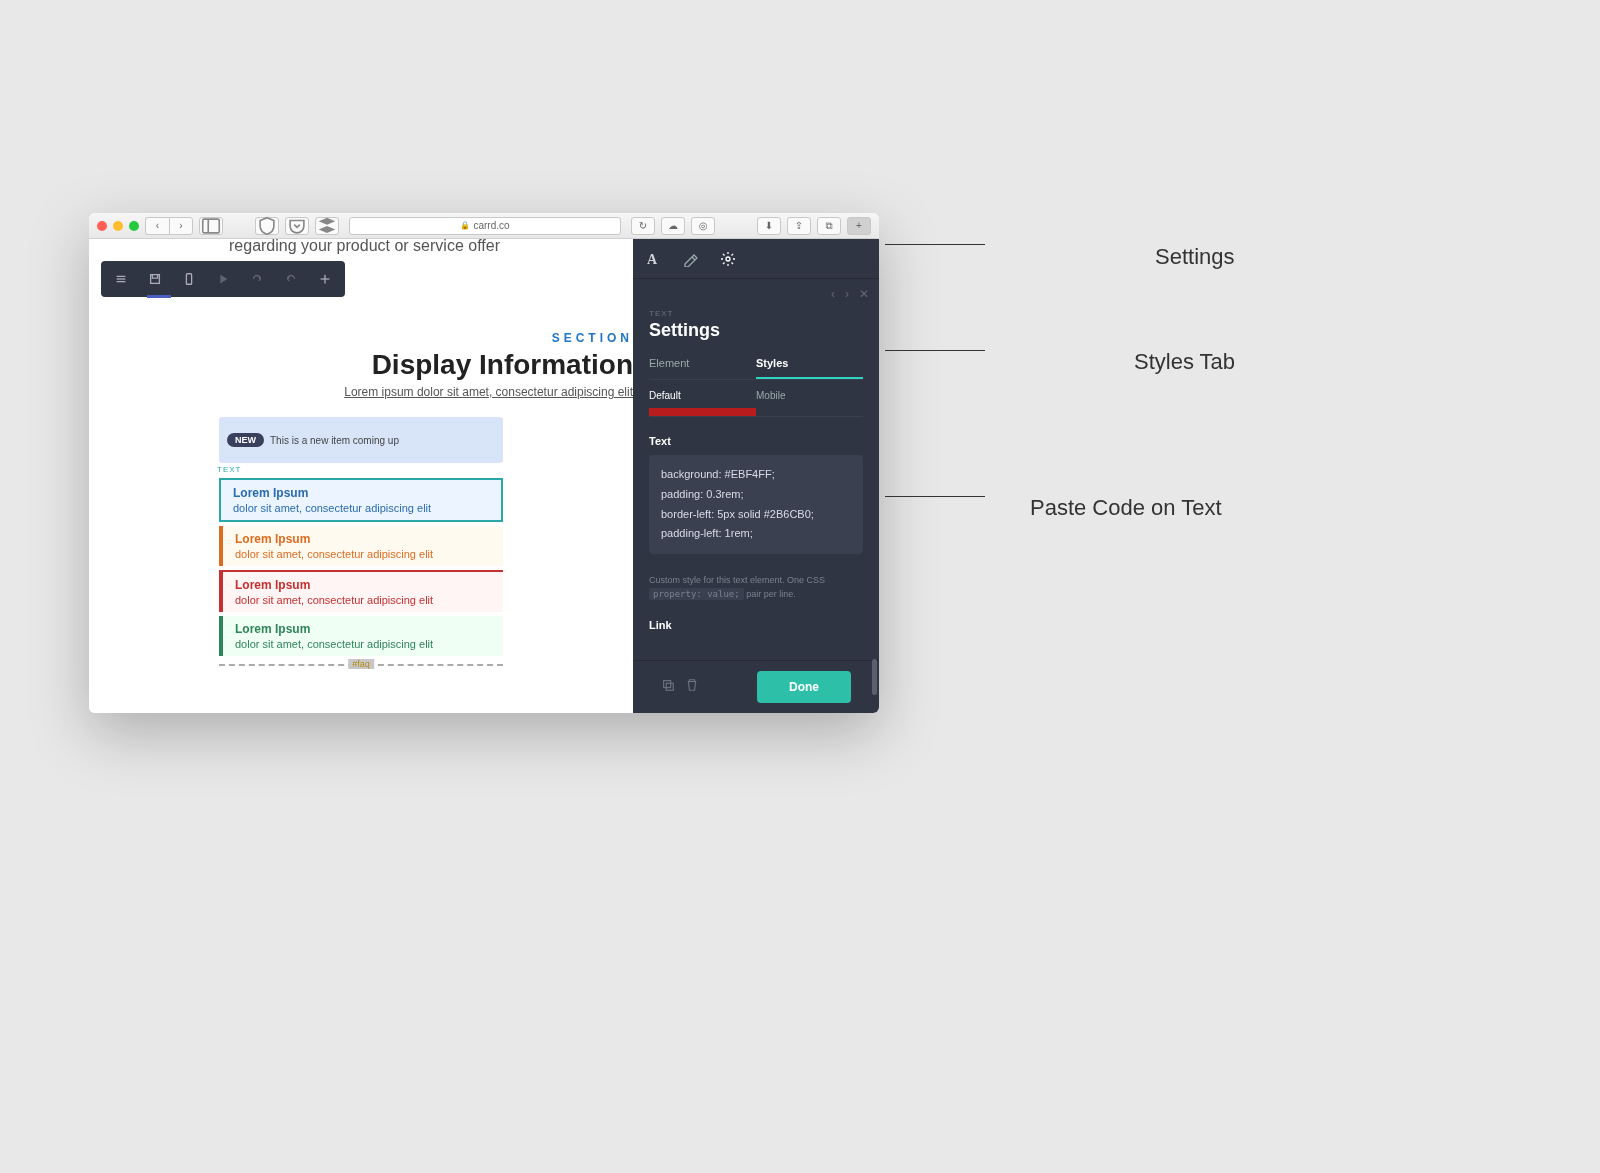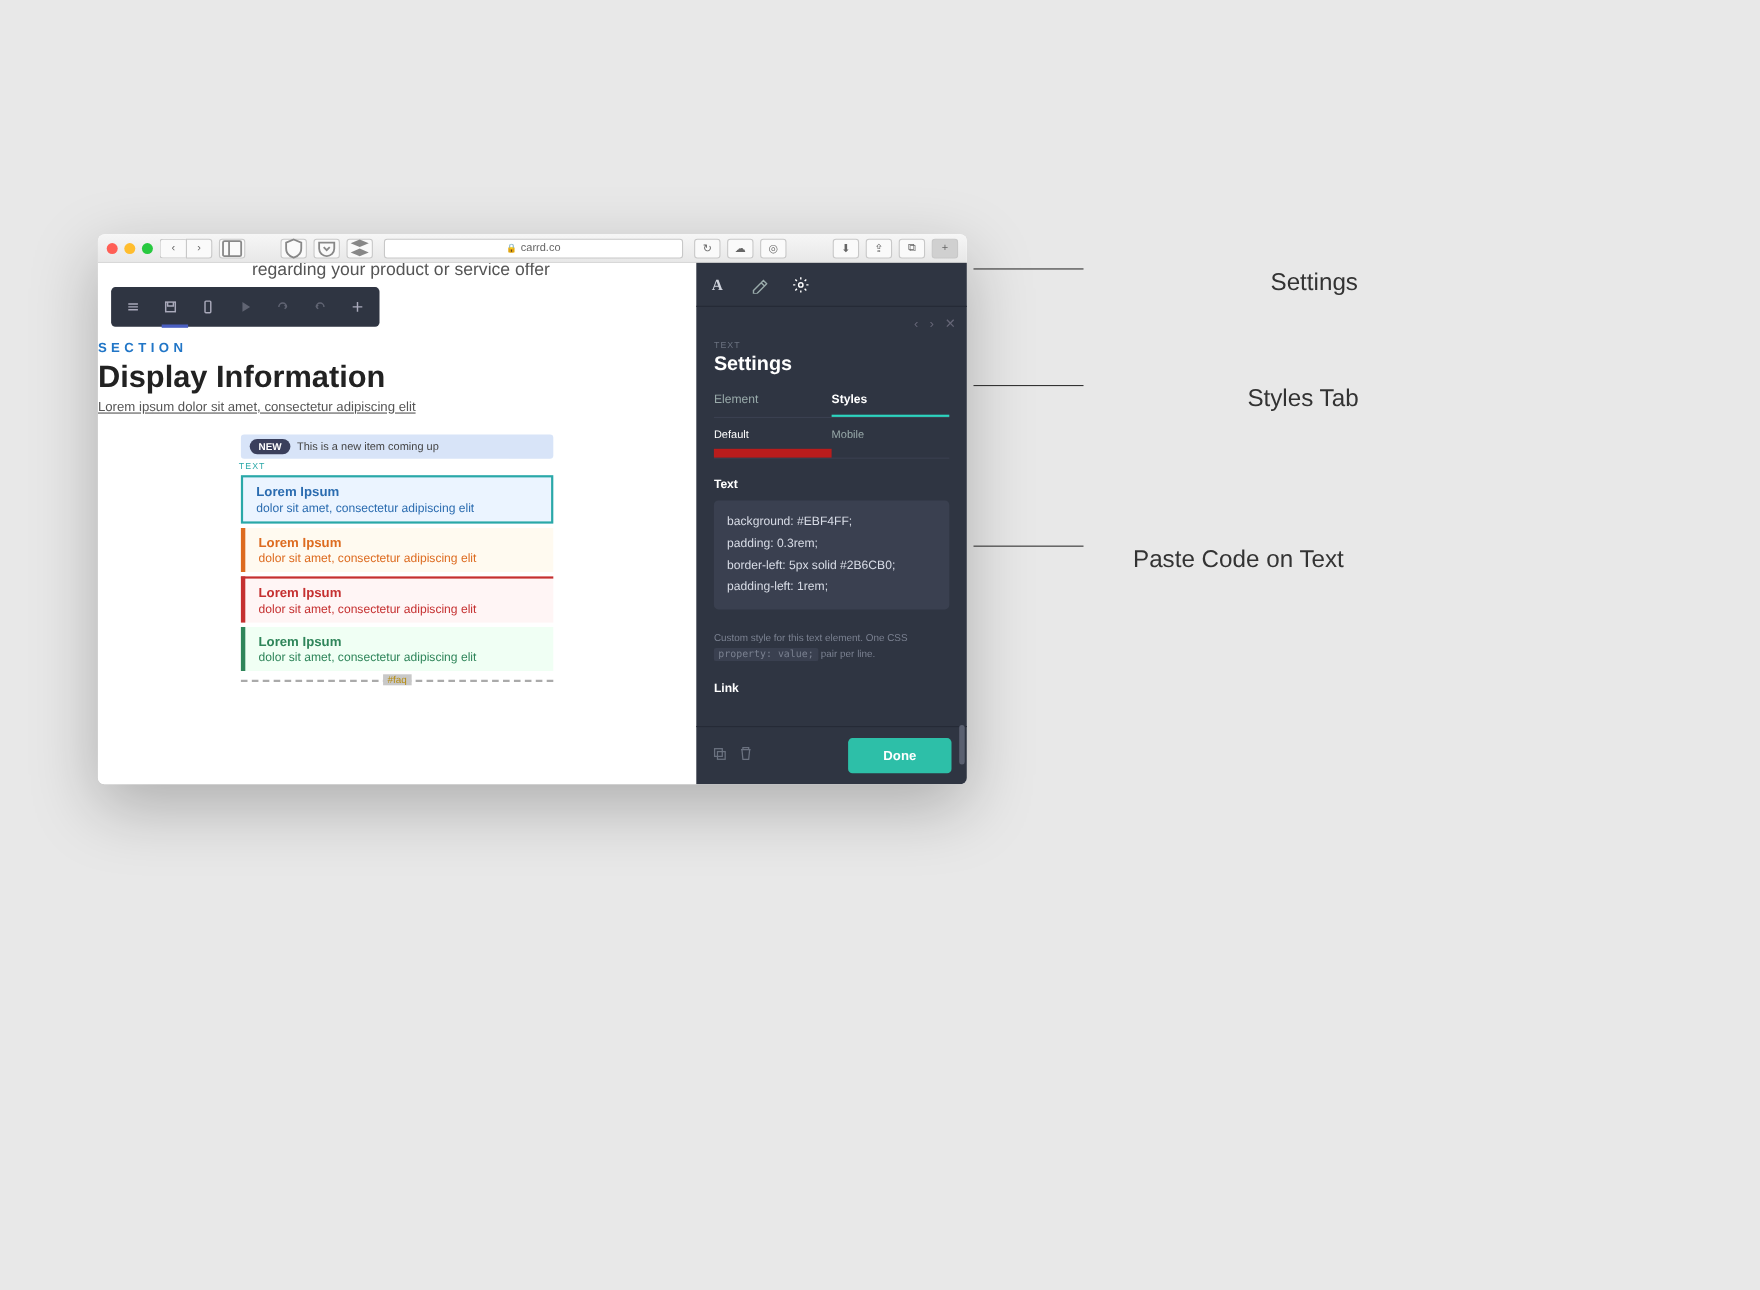--- a/index.html
+++ b/index.html
@@ -101,22 +101,22 @@
 .toolbar-btn svg { width: 14px; height: 14px; }
 .toolbar-accent {
   position: absolute;
   top: 56px;
   left: 58px;
   width: 24px;
   height: 3px;
   background: #4a5fc1;
 }
 .section-header {
-  text-align: left;
-  margin-top: 70px;
+  text-align: right;
+  margin-top: 92px;
 }
 .section-label {
   color: #2176c7;
   font-size: 12px;
   letter-spacing: 4px;
   font-weight: 700;
 }
 .section-title {
   font-size: 28px;
   font-weight: 900;
@@ -127,21 +127,21 @@
   font-size: 12px;
   color: #555;
   margin-top: 4px;
   text-decoration: underline;
 }
 .content-stack {
   margin: 18px 130px 0 130px;
 }
 .new-row {
   background: #d8e4f8;
-  padding: 4px 8px;
+  padding: 16px 8px;
   border-radius: 3px;
   display: flex;
   align-items: center;
   gap: 6px;
   font-size: 10px;
 }
 .new-badge {
   background: #3a3f5c;
   color: #fff;
   font-weight: 700;
@@ -282,21 +282,21 @@
 }
 .help-text code {
   background: #3a4050;
   padding: 1px 4px;
   border-radius: 2px;
   font-family: monospace;
 }
 .panel-footer {
   display: flex;
   align-items: center;
-  padding: 10px 14px;
+  padding: 10px 28px;
   gap: 10px;
   border-top: 1px solid #252a36;
 }
 .footer-icon { color: #6b7280; }
 .done-btn {
   margin-left: auto;
   background: #2dbfa8;
   color: #fff;
   font-weight: 700;
   font-size: 12px;

